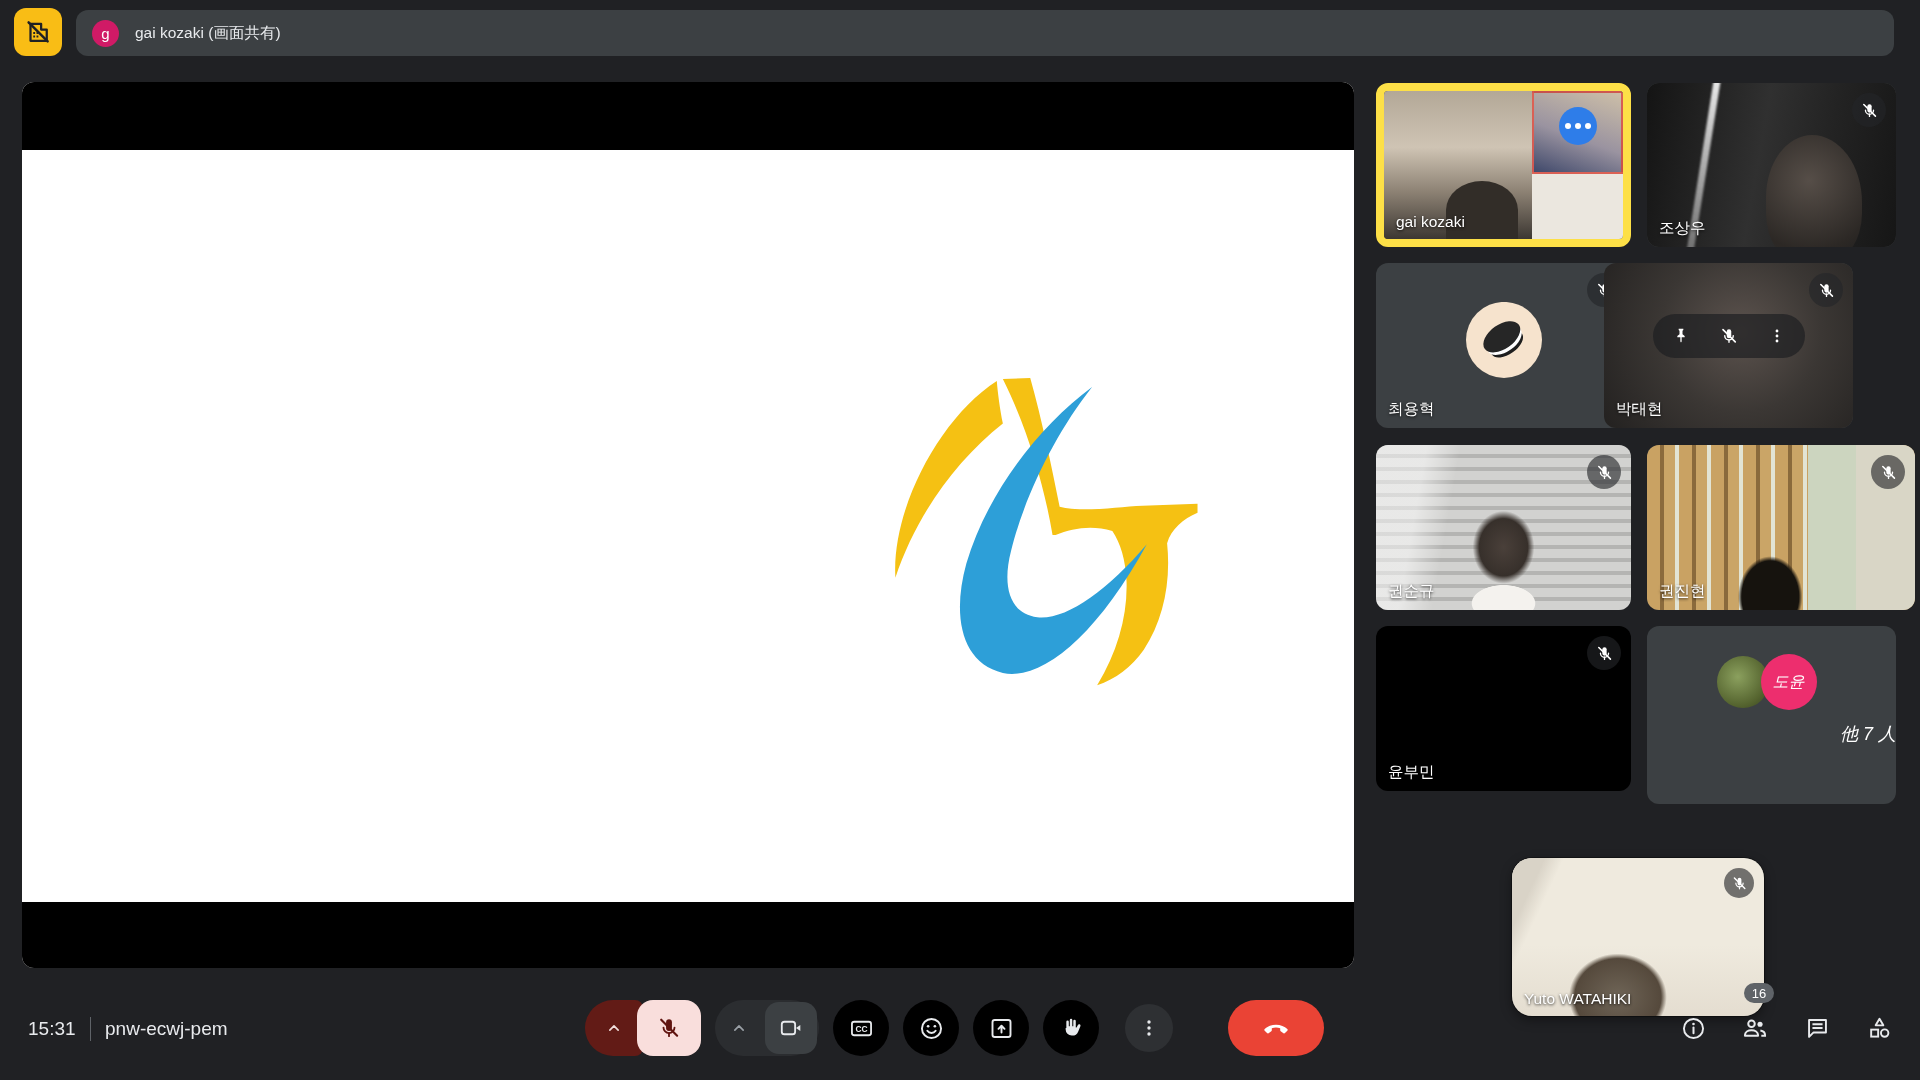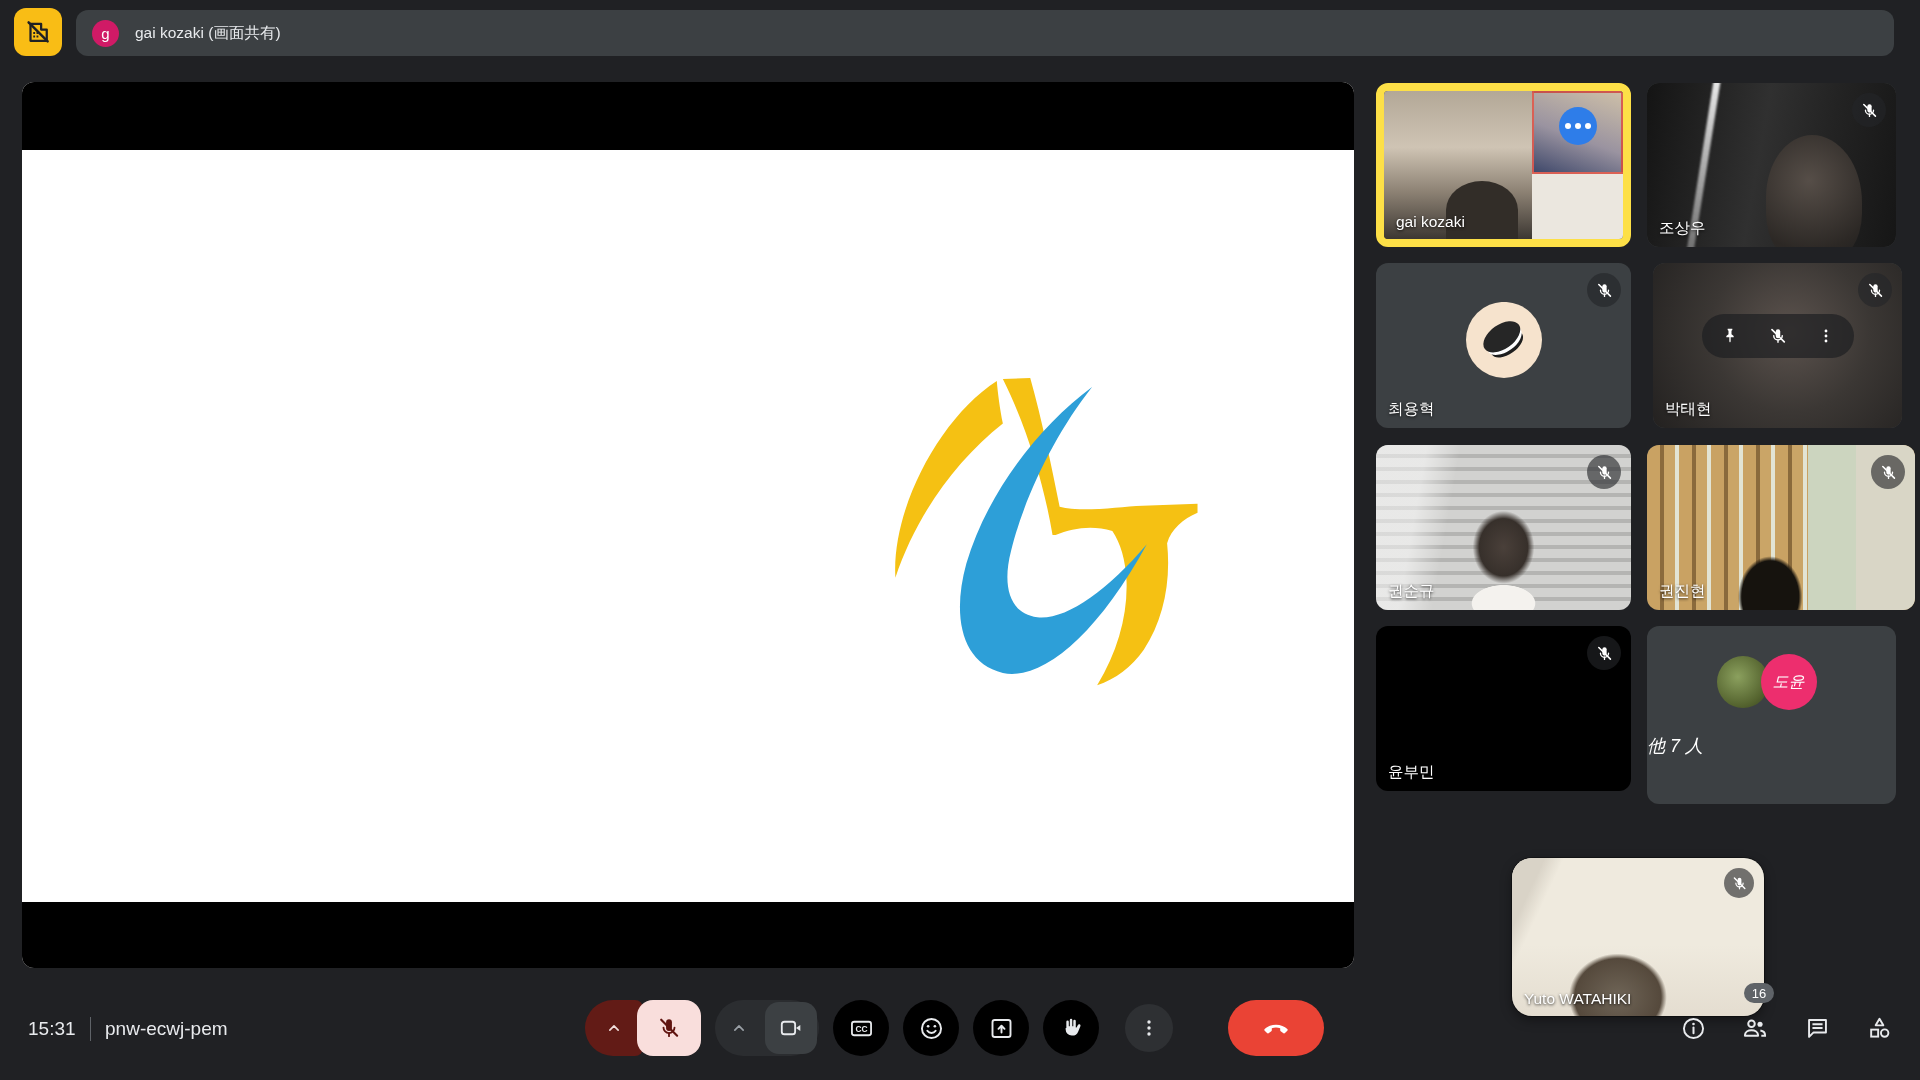--- a/index.html
+++ b/index.html
@@ -51,21 +51,21 @@
   .t2 .vid { background:linear-gradient(100deg,#141414 0%,#303030 45%,#232323 70%,#161616 100%); }
   .t2 .streak { position:absolute; left:52px; top:-20px; width:7px; height:220px;
     background:linear-gradient(180deg,rgba(255,255,255,.95),rgba(255,255,255,.25)); transform:rotate(9deg); filter:blur(1px); }
   .t2 .face { position:absolute; right:34px; top:52px; width:96px; height:130px; border-radius:48% 52% 40% 40%;
     background:radial-gradient(circle at 45% 35%,#564e48 0%,#2c2825 70%, transparent 100%); }
 
   .t3 { left:1376px; top:263px; width:255px; height:165px; }
   .cookie-avatar { position:absolute; left:50%; top:50%; transform:translate(-50%,-58%);
     width:76px; height:76px; }
 
-  .t4 { left:1653px; top:263px; width:249px; height:165px; }
+  .t4 { left:1604px; top:263px; width:249px; height:165px; }
   .t4 .vid { background:radial-gradient(circle at 55% 42%,#5c534e 0%,#3b3734 48%,#232120 100%); }
   .hover-pill { position:absolute; left:50%; top:44%; transform:translate(-50%,-50%);
     width:152px; height:44px; border-radius:22px; background:rgba(28,29,32,.68);
     display:flex; align-items:center; justify-content:space-between; padding:0 18px; color:#fff; }
 
   .t5 { left:1376px; top:445px; width:255px; height:165px; }
   .t5 .vid { background:
       radial-gradient(ellipse 52px 30px at 50% 96%, #f4f2ee 0%, #f4f2ee 60%, transparent 62%),
       radial-gradient(ellipse 44px 52px at 50% 62%, #4a403a 0%, #37302b 55%, transparent 70%),
       linear-gradient(100deg, rgba(255,255,255,.5) 18%, rgba(255,255,255,0) 30%),
@@ -79,21 +79,21 @@
 
   .t7 { left:1376px; top:626px; width:255px; height:165px; background:#000; }
 
   .t8 { left:1647px; top:626px; width:249px; height:178px;font-style:italic; }
   .overflow-avatars { position:absolute; left:50%; top:28px; transform:translateX(-50%);
     width:110px; height:56px; }
   .av-green { position:absolute; left:0; top:2px; width:52px; height:52px; border-radius:50%;
     background:radial-gradient(circle at 40% 40%,#8ba05e 0%,#55642f 65%,#36401f 100%); }
   .av-pink { position:absolute; left:44px; top:0; width:56px; height:56px; border-radius:50%;
     background:#ed2e6e; color:#fff; font-size:16px; display:flex; align-items:center; justify-content:center; }
-  .overflow-label { position:absolute; left:0; right:0; top:108px; text-align:left; color:#fff; font-size:18px; }
+  .overflow-label { position:absolute; left:0; right:0; top:96px; text-align:right; color:#fff; font-size:18px; }
 
   .t9 { left:1512px; top:810px; width:252px; height:158px; border-radius:20px;
     box-shadow:0 0 0 1px rgba(0,0,0,.35), 0 4px 12px rgba(0,0,0,.4);margin-top:48px; }
   .t9 .vid { background:
       radial-gradient(ellipse 72px 64px at 42% 88%, #6f6557 0%, #55493c 60%, transparent 68%),
       linear-gradient(115deg,#d9d3c7 0 10%,transparent 16%),
       linear-gradient(180deg,#efeade 0 55%,#e4ddd0 100%); }
   .t9 .mic-badge { width:30px; height:30px; }
 
   

